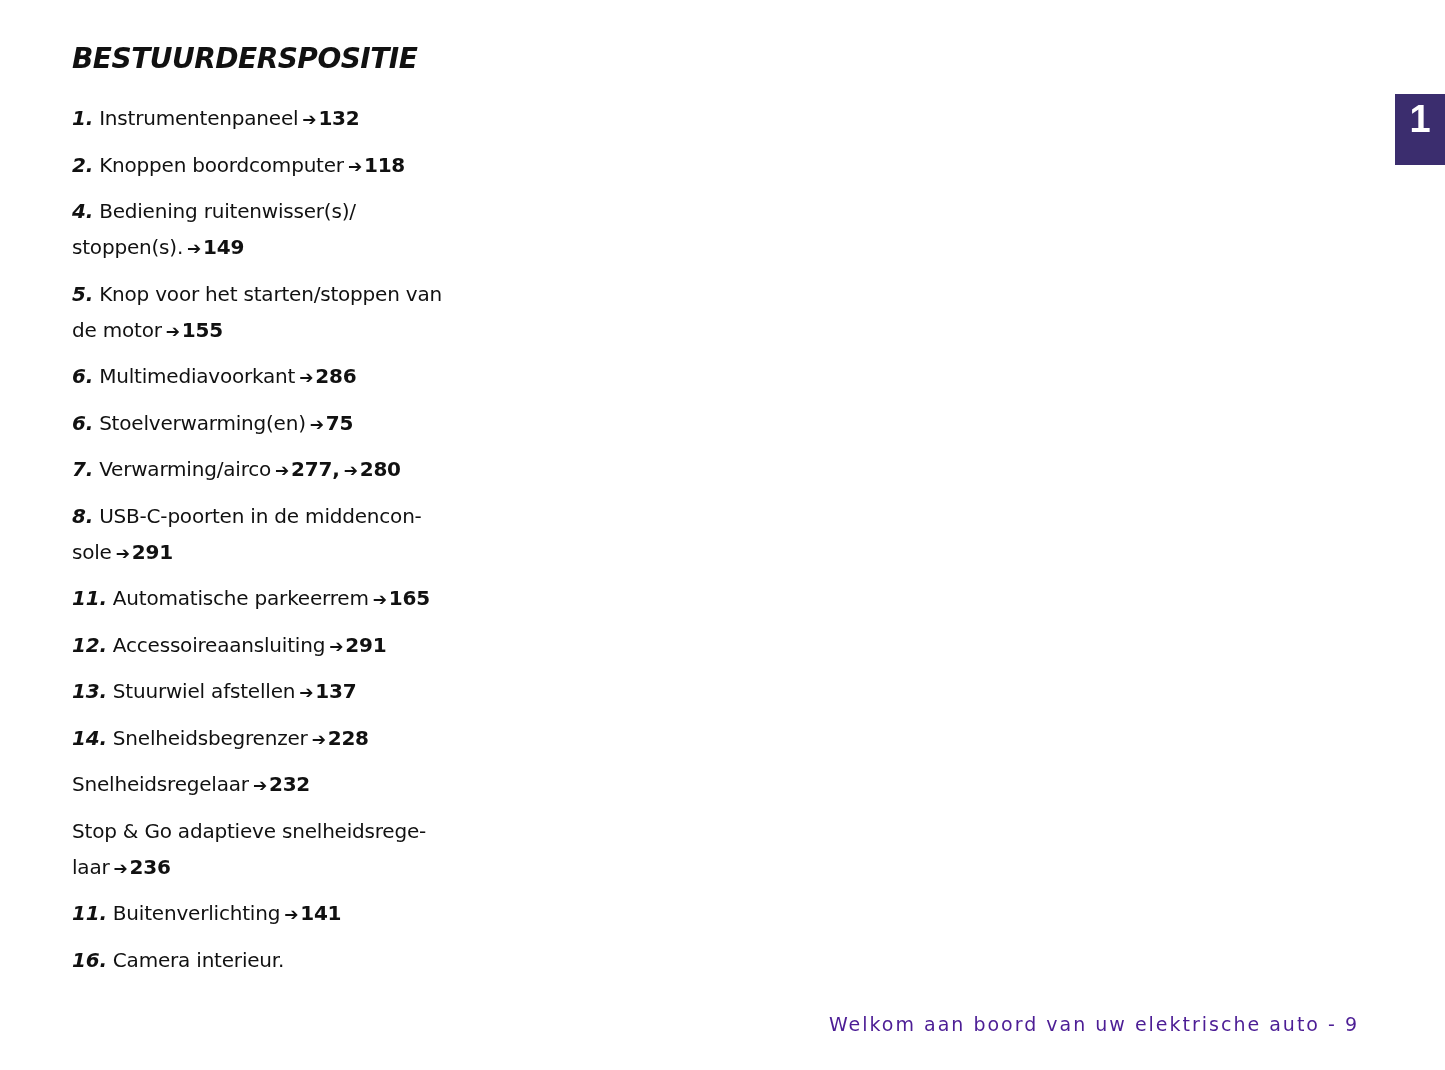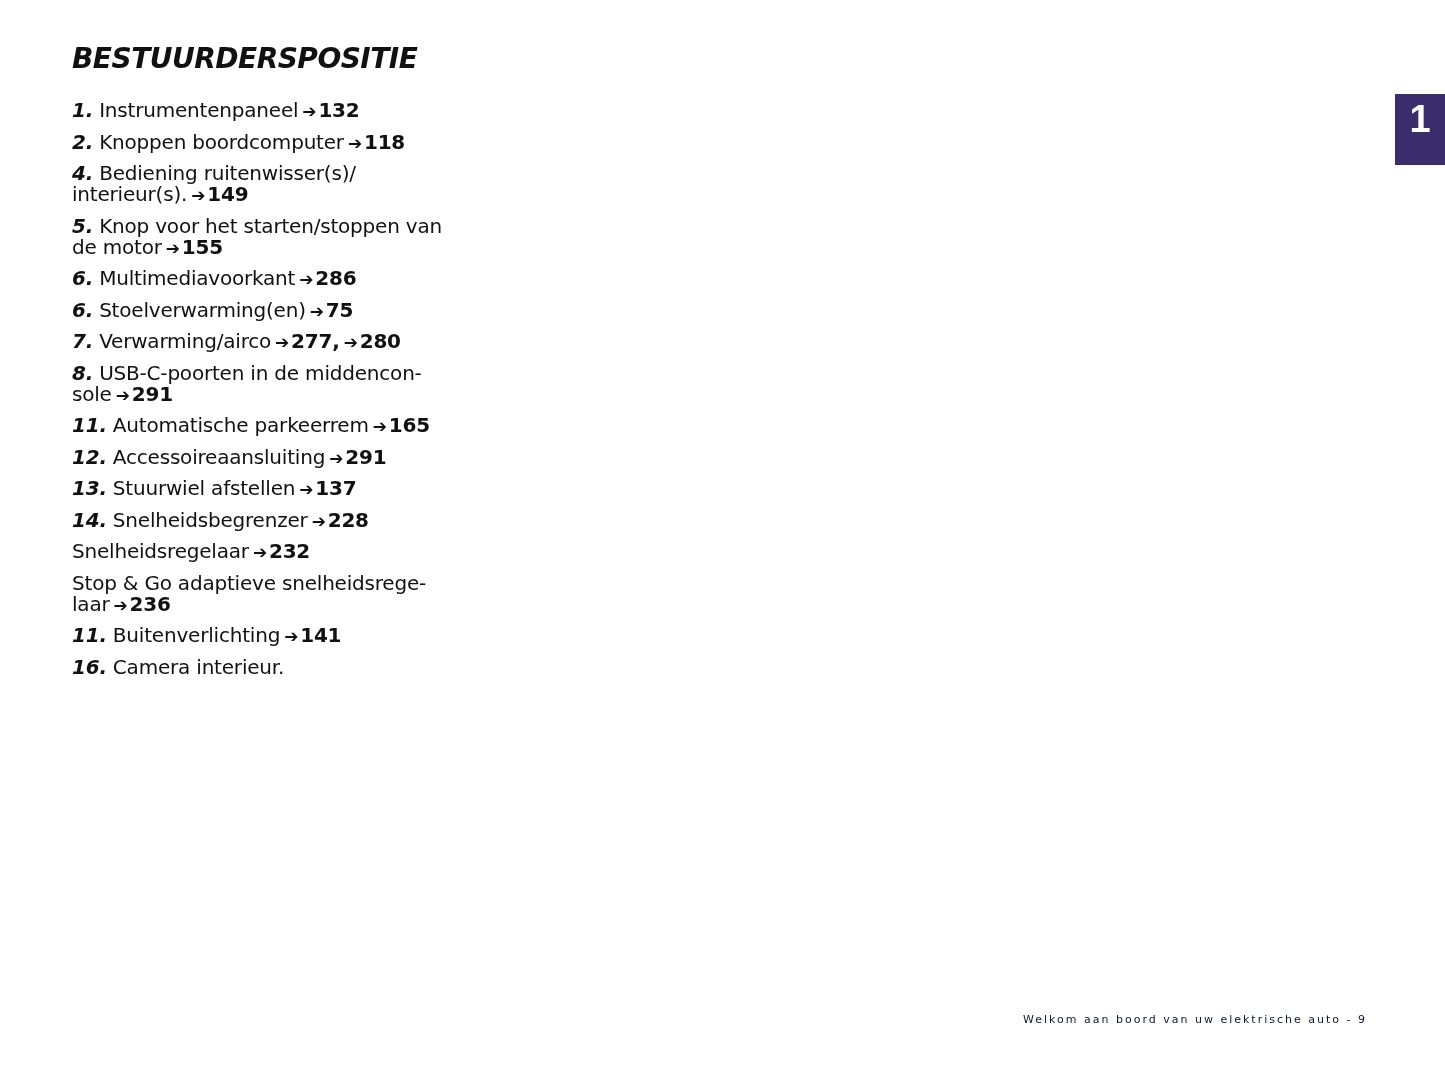--- a/index.html
+++ b/index.html
@@ -30,21 +30,21 @@
       position: absolute;
       left: 72px;
       top: 100px;
       width: 400px;
       margin: 0;
       padding: 0;
       list-style: none;
     }
     .item {
       font-size: 20px;
-      line-height: 21px;
+      line-height: 36px;
       margin-bottom: 9.5px;
       letter-spacing: -0.2px;
     }
     .num {
       font-weight: bold;
       font-style: italic;
       margin-right: 6px;
     }
     .arrow {
       font-weight: bold;
@@ -67,41 +67,41 @@
       font-weight: bold;
       font-size: 38px;
       display: flex;
       align-items: flex-start;
       justify-content: center;
       padding-top: 4px;
       box-sizing: border-box;
     }
     .footer {
       position: absolute;
-      right: 78px;
+      right: 86px;
       top: 1013px;
-      font-size: 11px;
+      font-size: 19px;
       letter-spacing: 2px;
-      color: #0f172a;
+      color: #4c1d95;
     }
   </style>
 </head>
 <body>
 
 <h1 class="page-title">BESTUURDERSPOSITIE</h1>
 
 <ul class="item-list">
   <li class="item">
     <span class="num">1.</span><span>Instrumentenpaneel</span><span class="arrow">➔</span><span class="ref">132</span>
   </li>
   <li class="item">
     <span class="num">2.</span><span>Knoppen boordcomputer</span><span class="arrow">➔</span><span class="ref">118</span>
   </li>
   <li class="item">
-    <span class="num">4.</span><span>Bediening ruitenwisser(s)/ interieur(s).</span><span class="arrow">➔</span><span class="ref">149</span>
+    <span class="num">4.</span><span>Bediening ruitenwisser(s)/ stoppen(s).</span><span class="arrow">➔</span><span class="ref">149</span>
   </li>
   <li class="item">
     <span class="num">5.</span><span>Knop voor het starten/stoppen van de motor</span><span class="arrow">➔</span><span class="ref">155</span>
   </li>
   <li class="item">
     <span class="num">6.</span><span>Multimediavoorkant</span><span class="arrow">➔</span><span class="ref">286</span>
   </li>
   <li class="item">
     <span class="num">6.</span><span>Stoelverwarming(en)</span><span class="arrow">➔</span><span class="ref">75</span>
   </li>

